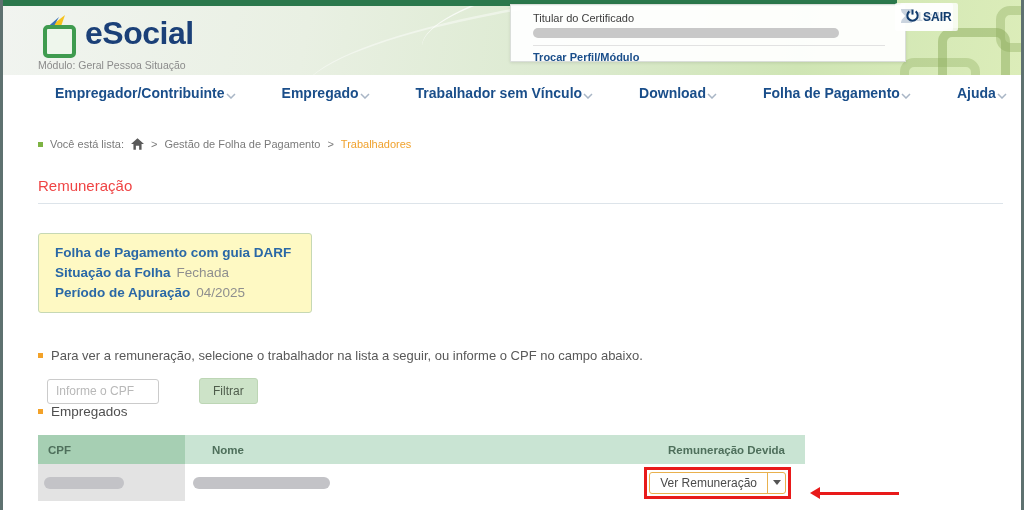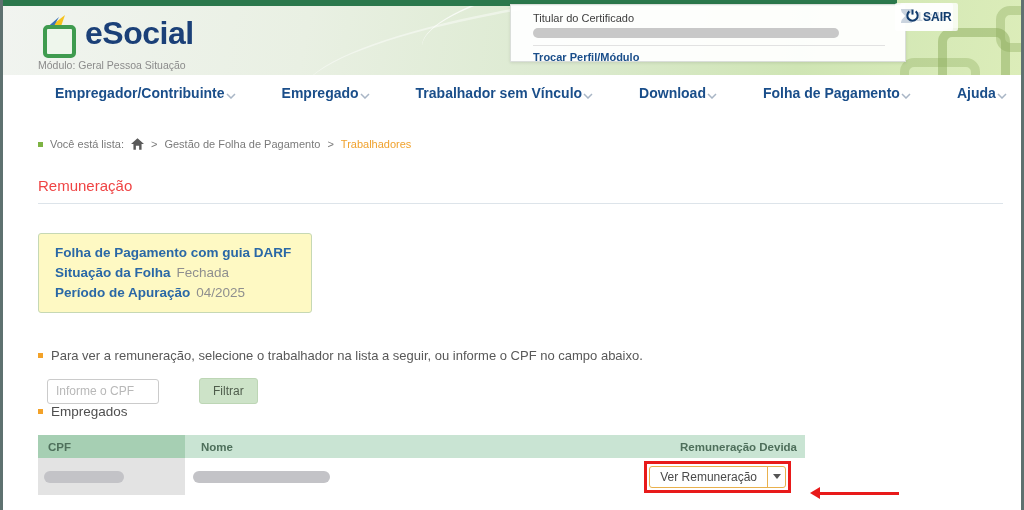--- a/index.html
+++ b/index.html
@@ -89,25 +89,25 @@
   .cpf-input::placeholder { color:#b8b8b8; }
   .filter-btn {
     margin-left:40px; height:26px; padding:0 13px; background:#cde3c8; border:1px solid #bdd6b5;
     border-radius:3px; font-size:12px; color:#4f5d4c; font-family:"Liberation Sans", sans-serif; cursor:pointer;
   }
 
   .section-row { display:flex; align-items:center; gap:8px; }
   .section-title { font-size:13.5px; color:#4f4f4f; }
 
   .emp-table { margin-top:16px; width:767px; }
-  .t-head { display:flex; height:23px; font-size:11.5px; font-weight:bold; color:#4e6f5b; }
+  .t-head { display:flex; height:29px; font-size:11.5px; font-weight:bold; color:#4e6f5b; }
   .th { display:flex; align-items:center; }
   .th-cpf { width:147px; background:#a6cfb3; padding-left:10px; }
-  .th-nome { flex:1; background:#c9e4d3; padding-left:16px; }
-  .th-rem  { background:#c9e4d3; padding-right:8px; justify-content:flex-end; width:160px; }
+  .th-nome { flex:1; background:#c9e4d3; padding-left:27px; }
+  .th-rem  { background:#c9e4d3; padding-right:20px; justify-content:flex-end; width:160px; }
   .t-row { display:flex; height:37px; }
   .td-cpf { width:147px; background:#e3e3e3; }
   .td-nome { flex:1; background:#ffffff; }
   .td-action { width:175px; background:#ffffff; display:flex; align-items:center; justify-content:flex-end; padding-right:14px; }
   .redact { height:12px; border-radius:6px; background:#c3c3c7; margin-top:13px; }
   .redact-cpf { width:80px; margin-left:6px; }
   .redact-nome { width:137px; margin-left:8px; }
 
   .red-rect { border:3px solid #e81a1a; padding:2px; }
   .split-btn { display:flex; align-items:stretch; height:22px; background:#fff; border:1px solid #e9b14e; border-radius:3px; overflow:hidden; cursor:pointer; }

